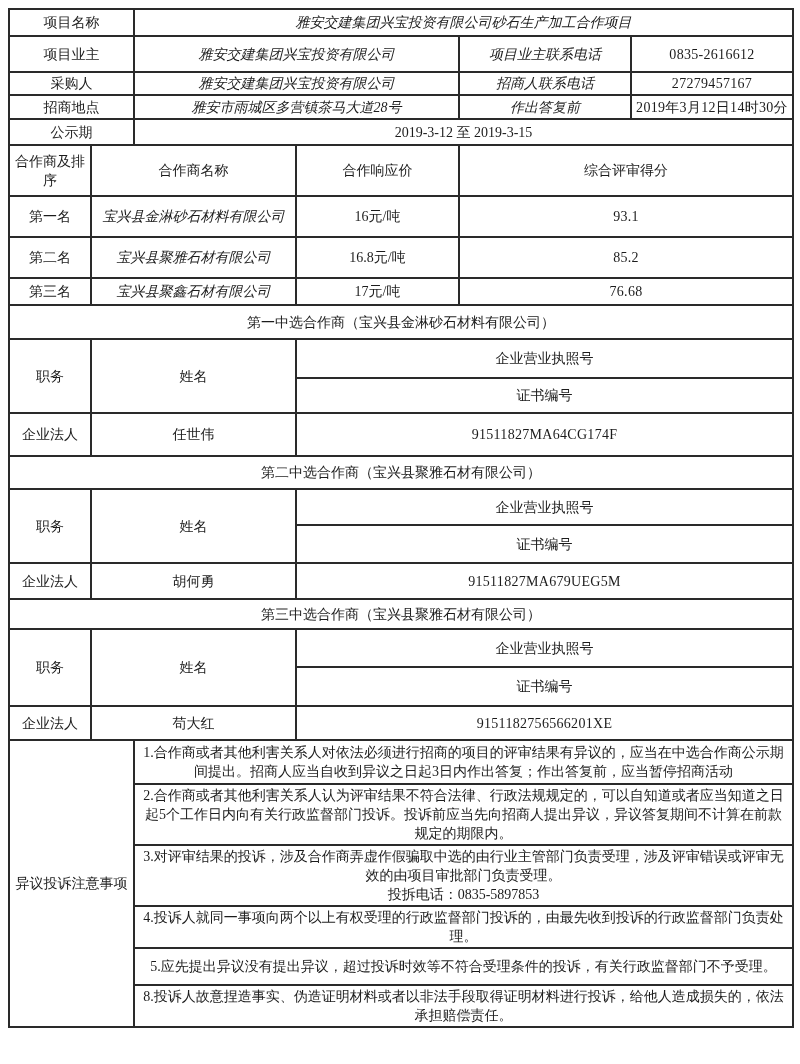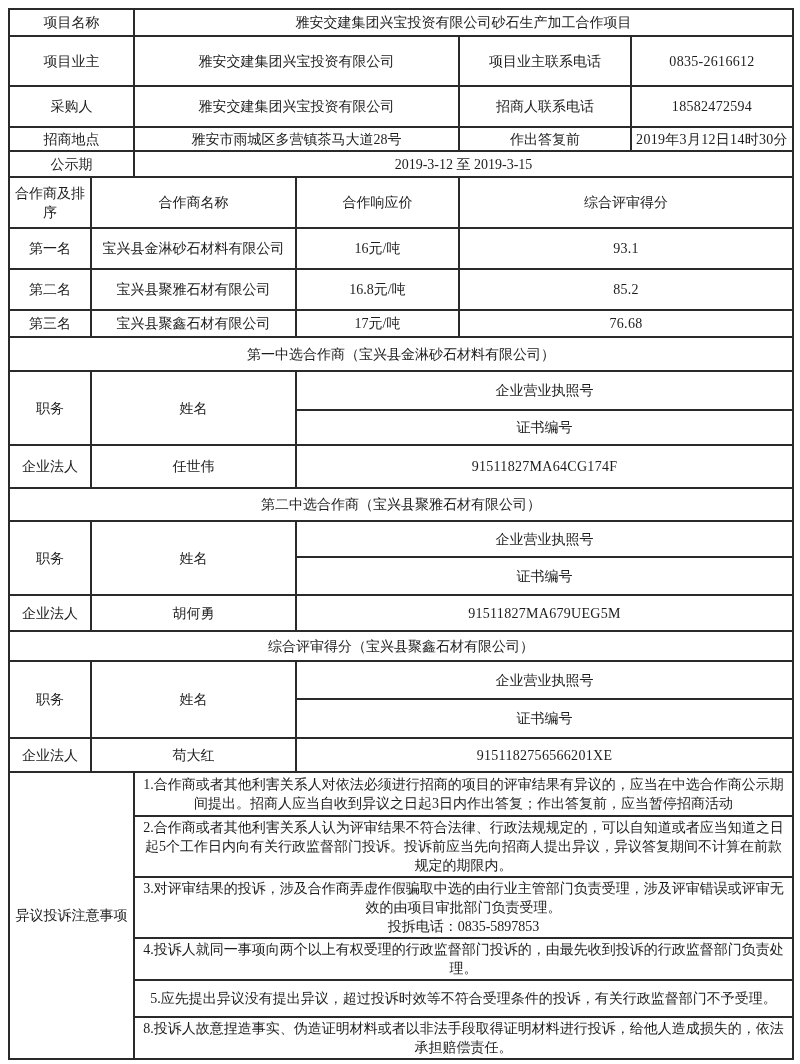--- a/index.html
+++ b/index.html
@@ -20,21 +20,21 @@
   }
   table.doc td {
     border: 2px solid #2a2a2a;
     font-size: 14px;
     text-align: center;
     vertical-align: middle;
     padding: 1px 4px;
     overflow: hidden;
     line-height: 19px;
   }
-  td.l { text-align: left; padding-left: 5px; }
+  td.l { text-align: left; padding-left: 5px; font-style: italic; }
   td.num { font-size: 13px; letter-spacing: 0.3px; }
   td.note {
     text-align: left;
     white-space: pre-line;
     padding: 2px 3px;
     line-height: 19px;
     border-radius: 18px;
   }
   td.banner { font-size: 14px; }
   td.hdr { font-size: 14px; }
@@ -50,31 +50,31 @@
     <col style="width:163px">
       <col style="width:172px">
       <col style="width:162px">
   </colgroup>
   <tbody>
 
     <tr style="height:27px">
       <td colspan="2">项目名称</td>
       <td colspan="4" class="l">雅安交建集团兴宝投资有限公司砂石生产加工合作项目</td>
     </tr>
-    <tr style="height:50px">
+    <tr style="height:36px">
       <td colspan="2">项目业主</td>
       <td colspan="2" class="l">雅安交建集团兴宝投资有限公司</td>
       <td class="l">项目业主联系电话</td>
       <td class="num">0835-2616612</td>
     </tr>
-    <tr style="height:41px">
+    <tr style="height:23px">
       <td colspan="2">采购人</td>
       <td colspan="2" class="l">雅安交建集团兴宝投资有限公司</td>
       <td class="l">招商人联系电话</td>
-      <td class="num">18582472594</td>
+      <td class="num">27279457167</td>
     </tr>
     <tr style="height:24px">
       <td colspan="2">招商地点</td>
       <td colspan="2" class="l">雅安市雨城区多营镇茶马大道28号</td>
       <td class="l">作出答复前</td>
       <td class="num" style="line-height:17px">2019年3月12日14时30分</td>
     </tr>
     <tr style="height:26px">
       <td colspan="2">公示期</td>
       <td colspan="4">2019-3-12  至  2019-3-15</td>
@@ -133,21 +133,21 @@
     <tr style="height:38px">
       <td colspan="3">证书编号</td>
     </tr>
     <tr style="height:36px">
       <td>企业法人</td>
       <td colspan="2">胡何勇</td>
       <td colspan="3" class="num">91511827MA679UEG5M</td>
     </tr>
 
     <tr style="height:30px">
-      <td colspan="6" class="banner">综合评审得分（宝兴县聚鑫石材有限公司）</td>
+      <td colspan="6" class="banner">第三中选合作商（宝兴县聚雅石材有限公司）</td>
     </tr>
     <tr style="height:38px">
       <td rowspan="2">职务</td>
       <td rowspan="2" colspan="2">姓名</td>
       <td colspan="3">企业营业执照号</td>
     </tr>
     <tr style="height:39px">
       <td colspan="3">证书编号</td>
     </tr>
     <tr style="height:34px">

